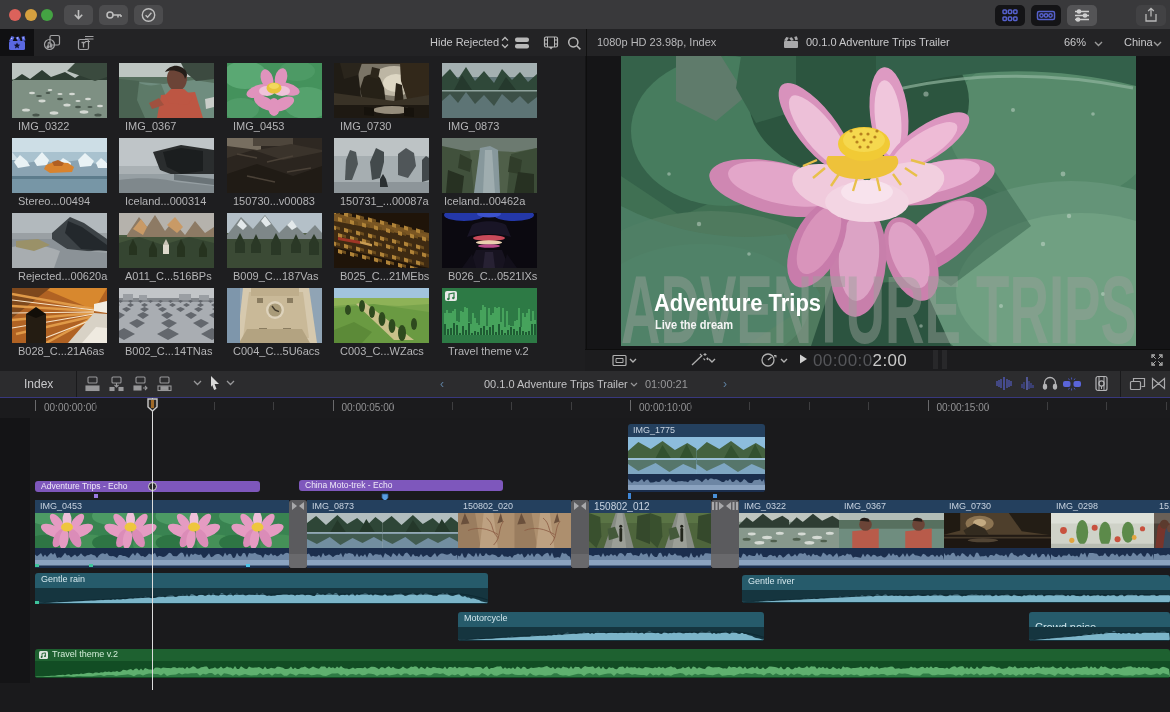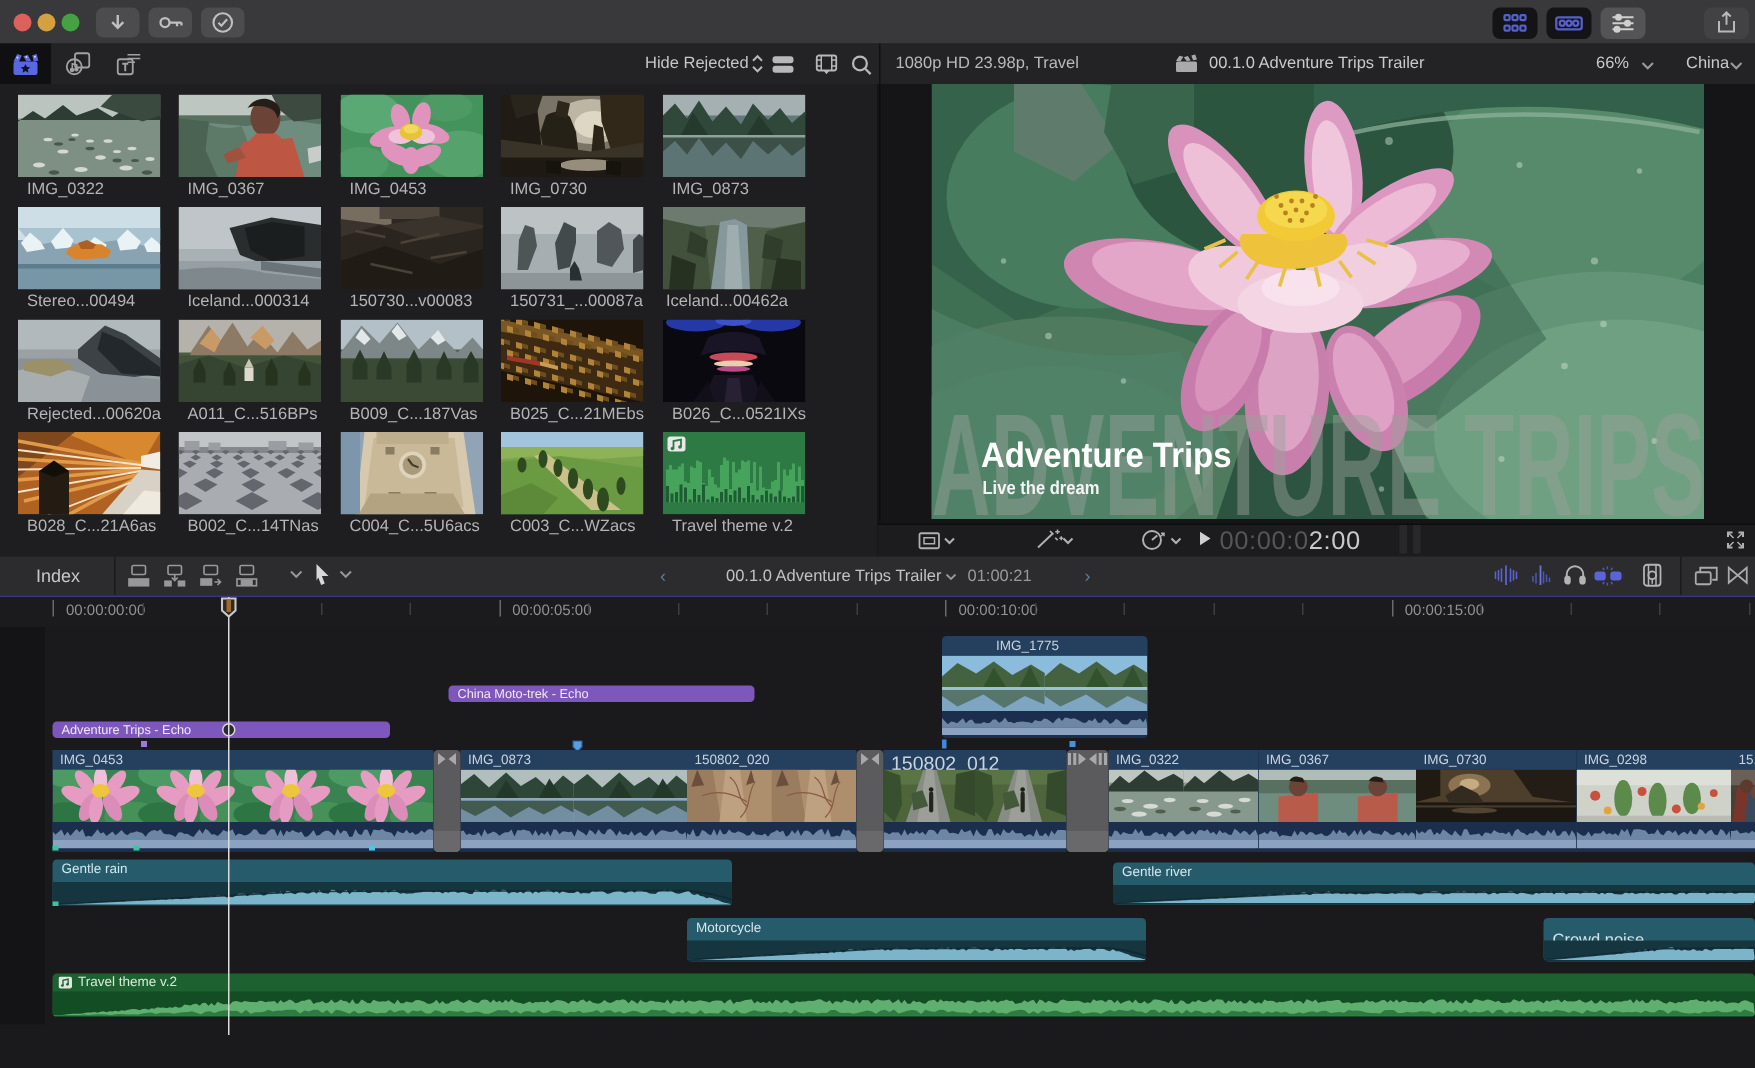--- a/index.html
+++ b/index.html
@@ -140,21 +140,21 @@
   </div>
 <div class="ab" style="left:566px;top:35px;">
     <svg width="17" height="17" viewBox="0 0 17 17">
       <g fill="none" stroke="#b8b8b8" stroke-width="1.5">
         <circle cx="7.3" cy="7.3" r="4.6"></circle>
         <path d="M10.8 10.8l3.6 3.6"></path>
       </g>
     </svg>
   </div>
 <div class="ab" style="left:586px;top:29px;width:1px;height:27px;background:#111;"></div>
-<div class="ab lbl" style="left:597px;top:36px;color:#b9b9bb;">1080p HD 23.98p, Travel</div>
+<div class="ab lbl" style="left:597px;top:36px;color:#b9b9bb;">1080p HD 23.98p, Index</div>
 <div class="ab" style="left:783px;top:36px;">
     <svg width="16" height="13" viewBox="0 0 16 13">
       <rect x="1" y="5" width="14" height="7" rx="1" fill="#a9a9ab"></rect>
       <path d="M1 4.5l2.3-3.4 2.6.7-2 3.2zM6.2 2.1l2.7-.8 1.9 3-2.7.4zM11.2 1l2.6-.7 1.2 3.3-2.6.6z" fill="#a9a9ab"></path>
     </svg>
   </div>
 <div class="ab lbl" style="left:806px;top:36px;color:#c9c9cb;">00.1.0 Adventure Trips Trailer</div>
 <div class="ab lbl" style="left:1064px;top:36px;color:#c9c9cb;">66%</div>
 <div class="ab" style="left:1094px;top:41px;">
     <svg width="9" height="6" viewBox="0 0 9 6">
@@ -995,31 +995,31 @@
 <div class="ab" style="left:749px;top:402px;width:1px;height:8px;background:#3e3e40;"></div>
 <div class="ab" style="left:808.5px;top:402px;width:1px;height:8px;background:#3e3e40;"></div>
 <div class="ab" style="left:868px;top:402px;width:1px;height:8px;background:#3e3e40;"></div>
 <div class="ab" style="left:987px;top:402px;width:1px;height:8px;background:#3e3e40;"></div>
 <div class="ab" style="left:1046.5px;top:402px;width:1px;height:8px;background:#3e3e40;"></div>
 <div class="ab" style="left:1106px;top:402px;width:1px;height:8px;background:#3e3e40;"></div>
 <div class="ab" style="left:1165.5px;top:402px;width:1px;height:8px;background:#3e3e40;"></div>
 <div class="ab" style="left:35px;top:481px;width:225px;height:11px;background:#7e57bc;border-radius:3px;">
     <div style="position:absolute;left:6px;top:0px;font-size:8.5px;color:#efe8f8;white-space:nowrap;">Adventure Trips - Echo</div>
   </div>
-<div class="ab" style="left:299px;top:457px;width:204px;height:11px;background:#7e57bc;border-radius:3px;">
+<div class="ab" style="left:299px;top:480px;width:204px;height:11px;background:#7e57bc;border-radius:3px;">
     <div style="position:absolute;left:6px;top:0px;font-size:8.5px;color:#efe8f8;white-space:nowrap;">China Moto-trek - Echo</div>
   </div>
 <div class="ab" style="left:148px;top:482px;width:7px;height:7px;border-radius:50%;background:#2a2a2c;border:1.5px solid #d8d8d8;"></div>
 <div class="ab" style="left:94px;top:494px;width:4px;height:4px;background:#9a7ae0;"></div>
 <svg class="ab" style="left:381px;top:493px;" width="8" height="9" viewBox="0 0 8 9">
     <path d="M1 1h6v4L4 8 1 5z" fill="#5a9de0" stroke="#2a5a90" stroke-width="0.8"></path>
   </svg>
 <div class="ab" style="left:713px;top:494px;width:4px;height:4px;background:#4a90d8;"></div>
 <div class="ab" style="left:628px;top:424px;width:137px;height:68px;background:#24405e;border-radius:3px;overflow:hidden;">
-<div style="position:absolute;left:5px;top:1px;font-size:9px;color:#c8d3e0;margin-left:31px;">IMG_1775</div>
+<div style="position:absolute;left:5px;top:1px;font-size:9px;color:#c8d3e0;">IMG_1775</div>
 <div style="position:absolute;left:0;top:13px;width:137px;height:37px;overflow:hidden;">
       <svg width="137" height="37">
         <g transform="translate(0,0)">
           <rect width="69" height="37" fill="#8cbcdc"></rect>
           <path d="M0 14 L10.35 5 22.77 12 34.5 4 46.92 13 59.34 6 L69 12 V21 H0z" fill="#446240"></path>
           <path d="M27.6 21 L34.5 8 42.78 21z M51.75 21 L58.65 7 65.55 21z" fill="#32512f"></path>
           <rect y="21" width="69" height="16" fill="#7ea6c2"></rect>
           <path d="M0 27 L10.35 34 27.6 26 41.4 35 55.2 27 L69 33 V22 H0z" fill="#4c6a55" opacity=".8"></path>
           <path d="M0 21h69 v2H0z" fill="#9cc0d8"></path>
         </g>
@@ -1170,21 +1170,21 @@
       </svg>
     </div>
 <div style="position:absolute;left:0;top:48px;width:113px;height:20px;background:#1b2e4d;">
       <svg width="113" height="20">
         <polygon points="0,12 0,7.5 2,8.6 4,4.7 6,9.6 8,9.4 10,5.3 12,6.1 14,8 16,8.8 18,4.6 20,9.2 22,4.7 24,8.1 26,8 28,5 30,6.9 32,7.4 34,6.2 36,6.8 38,7.6 40,9.2 42,8.7 44,6 46,8.4 48,8.5 50,8.9 52,7.7 54,9.9 56,7.3 58,6.7 60,5.4 62,6.8 64,5.6 66,9.8 68,8.6 70,5.5 72,7.9 74,5 76,9.3 78,6 80,5.6 82,6.7 84,8.8 86,6.6 88,5.3 90,4.7 92,8.7 94,4.5 96,9.8 98,9.6 100,9 102,9.7 104,4.6 106,5.8 108,5.4 110,7.7 112,8.8 113,12" fill="#6d86a4"></polygon>
         <rect y="12" width="113" height="5.5" fill="#8ba3c0"></rect>
       </svg>
     </div>
 </div>
 <div class="ab" style="left:589px;top:500px;width:122px;height:68px;background:#24405e;border-right:1px solid #10131c;overflow:hidden;">
-<div style="position:absolute;left:5px;top:1px;font-size:13px;color:#c8d3e0;white-space:nowrap;">150802_012</div>
+<div style="position:absolute;left:5px;top:1px;font-size:10px;color:#c8d3e0;white-space:nowrap;">150802_012</div>
 <div style="position:absolute;left:0;top:13px;width:122px;height:35px;overflow:hidden;">
       <svg width="122" height="35">
         <g transform="translate(0,0)">
           <rect width="62" height="35" fill="#4e653c"></rect>
           <path d="M0 0h62 v10 H0z" fill="#5a7445"></path>
           <path d="M26.66 0 L14.88 35 H44.64 L35.34 0z" fill="#878c84"></path>
           <path d="M28.52 0L22.32 35 H37.2 L33.48 0z" fill="#9fa29a" opacity=".85"></path>
           <path d="M0 0l11.16 4 1.24 19.25 L7.44 35 0 28 z" fill="#39502e"></path>
           <path d="M62 0l-13.64 3 -1.24 22.75 L62 31.5 z" fill="#35492c"></path>
           <path d="M18.6 15.75 l7.44 -2 3.72 10.5 -9.92 3z" fill="#44593a"></path>

